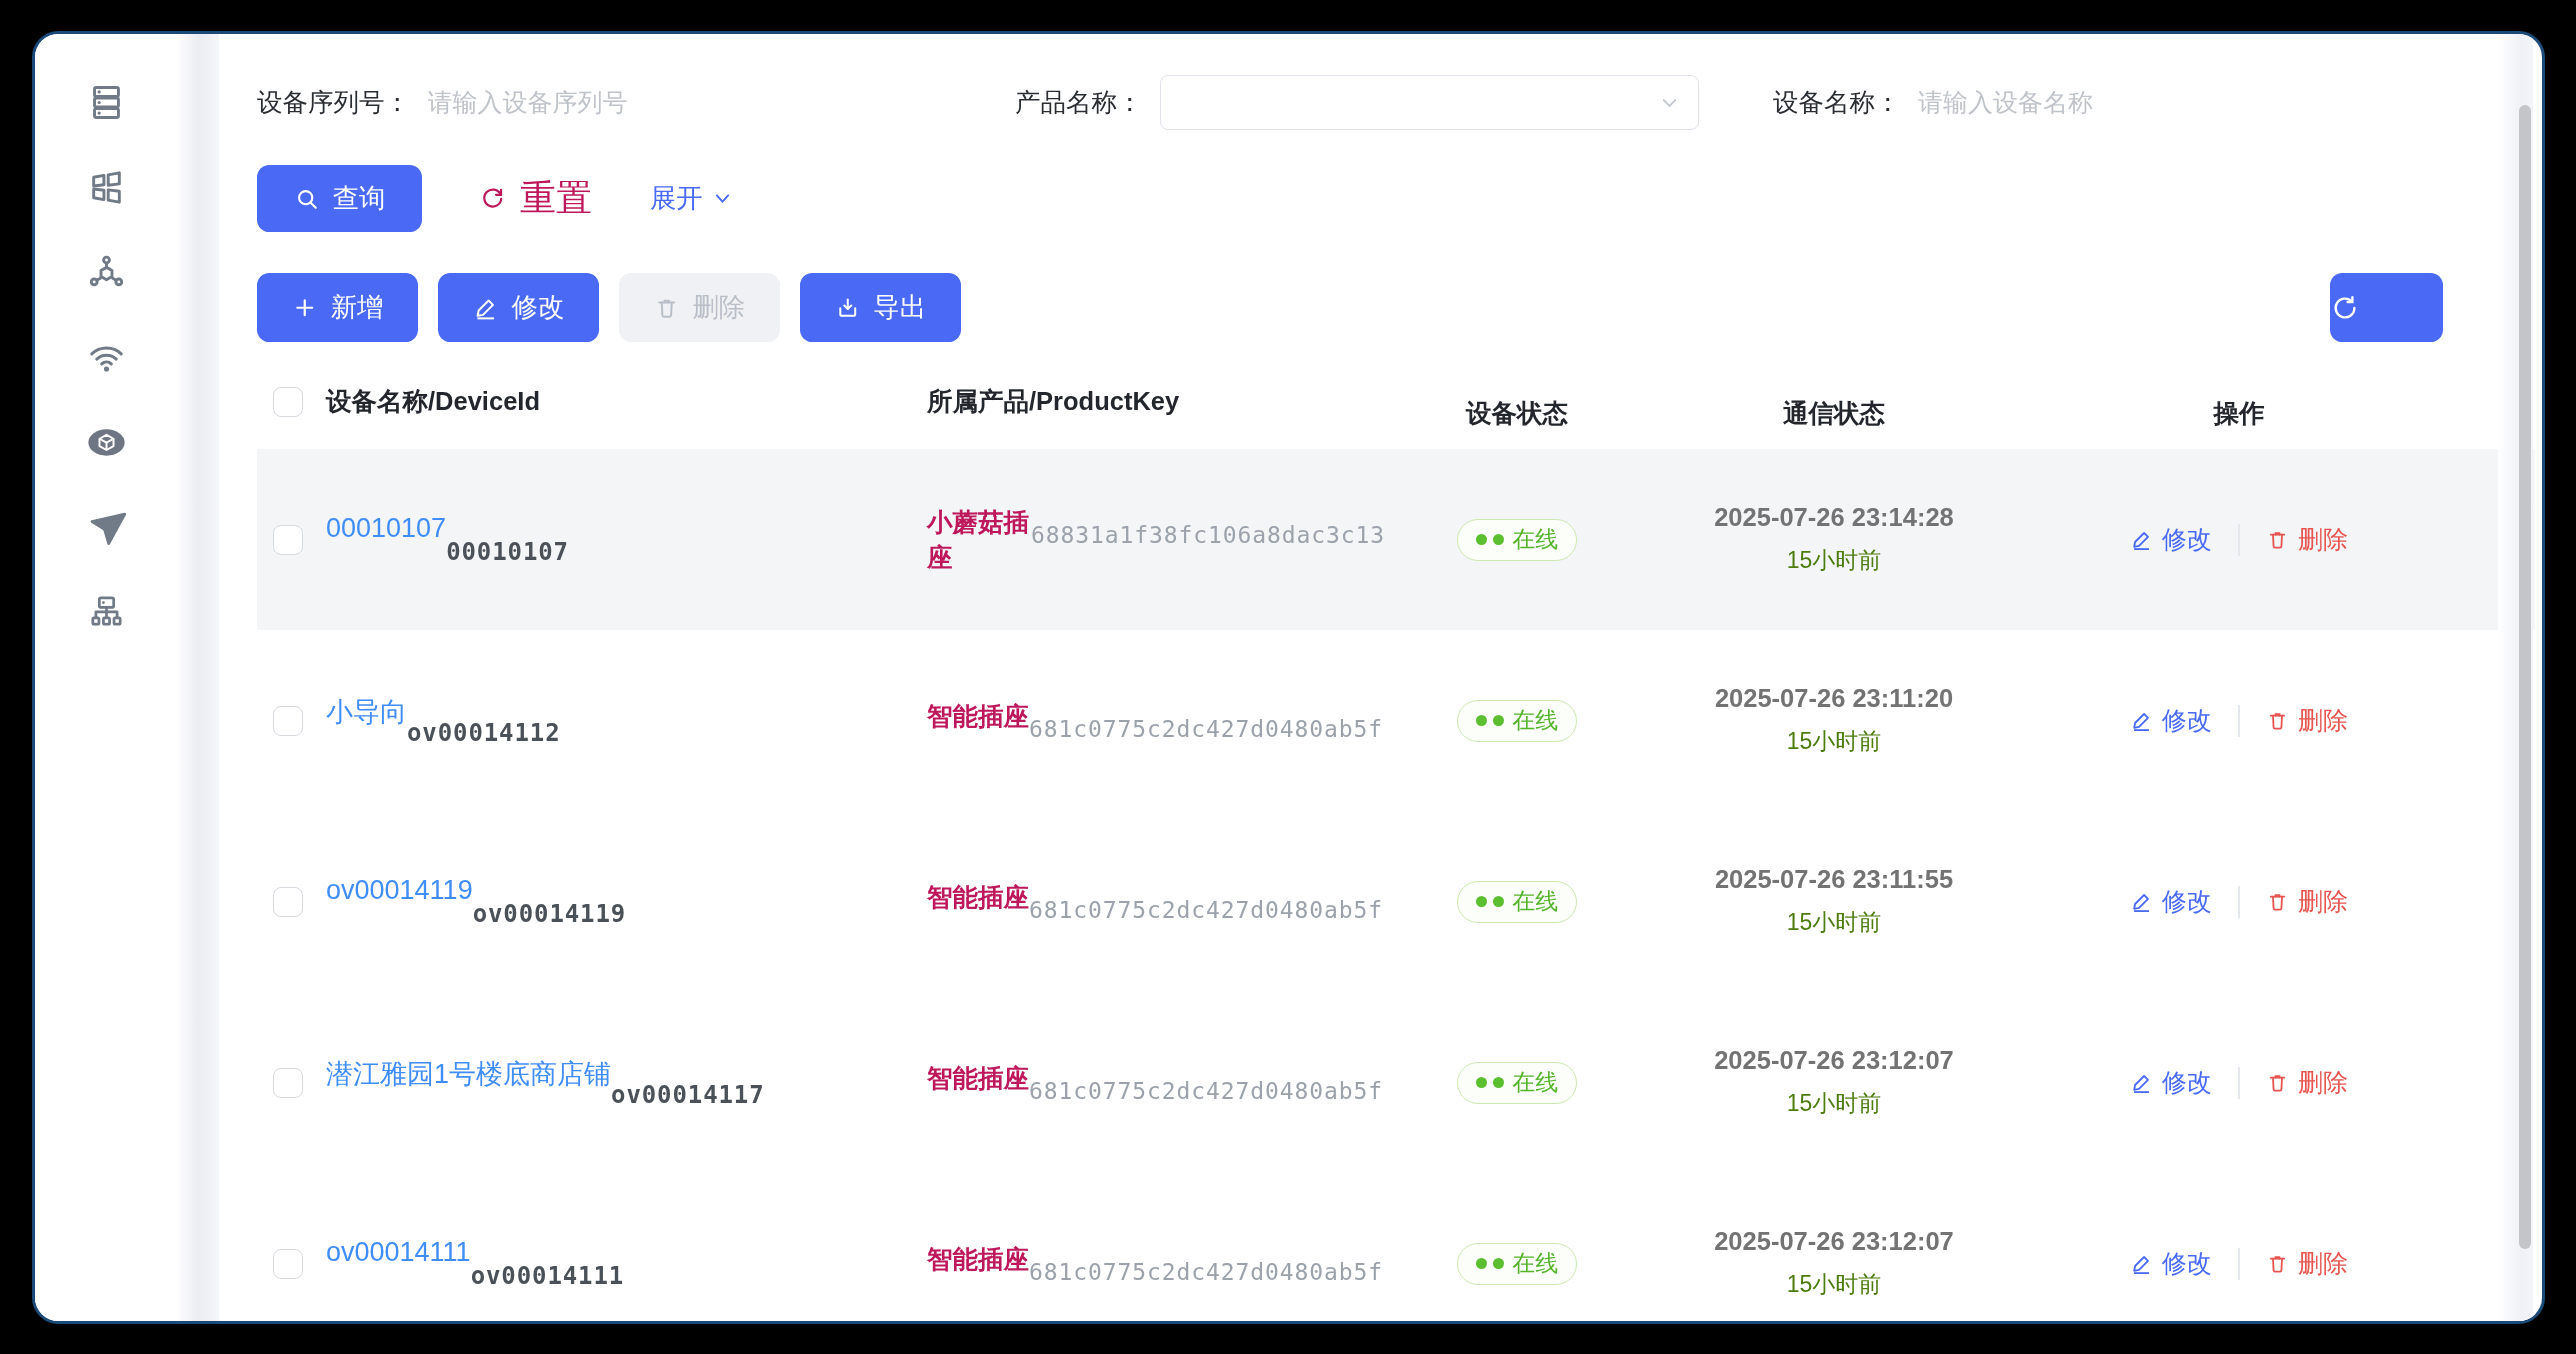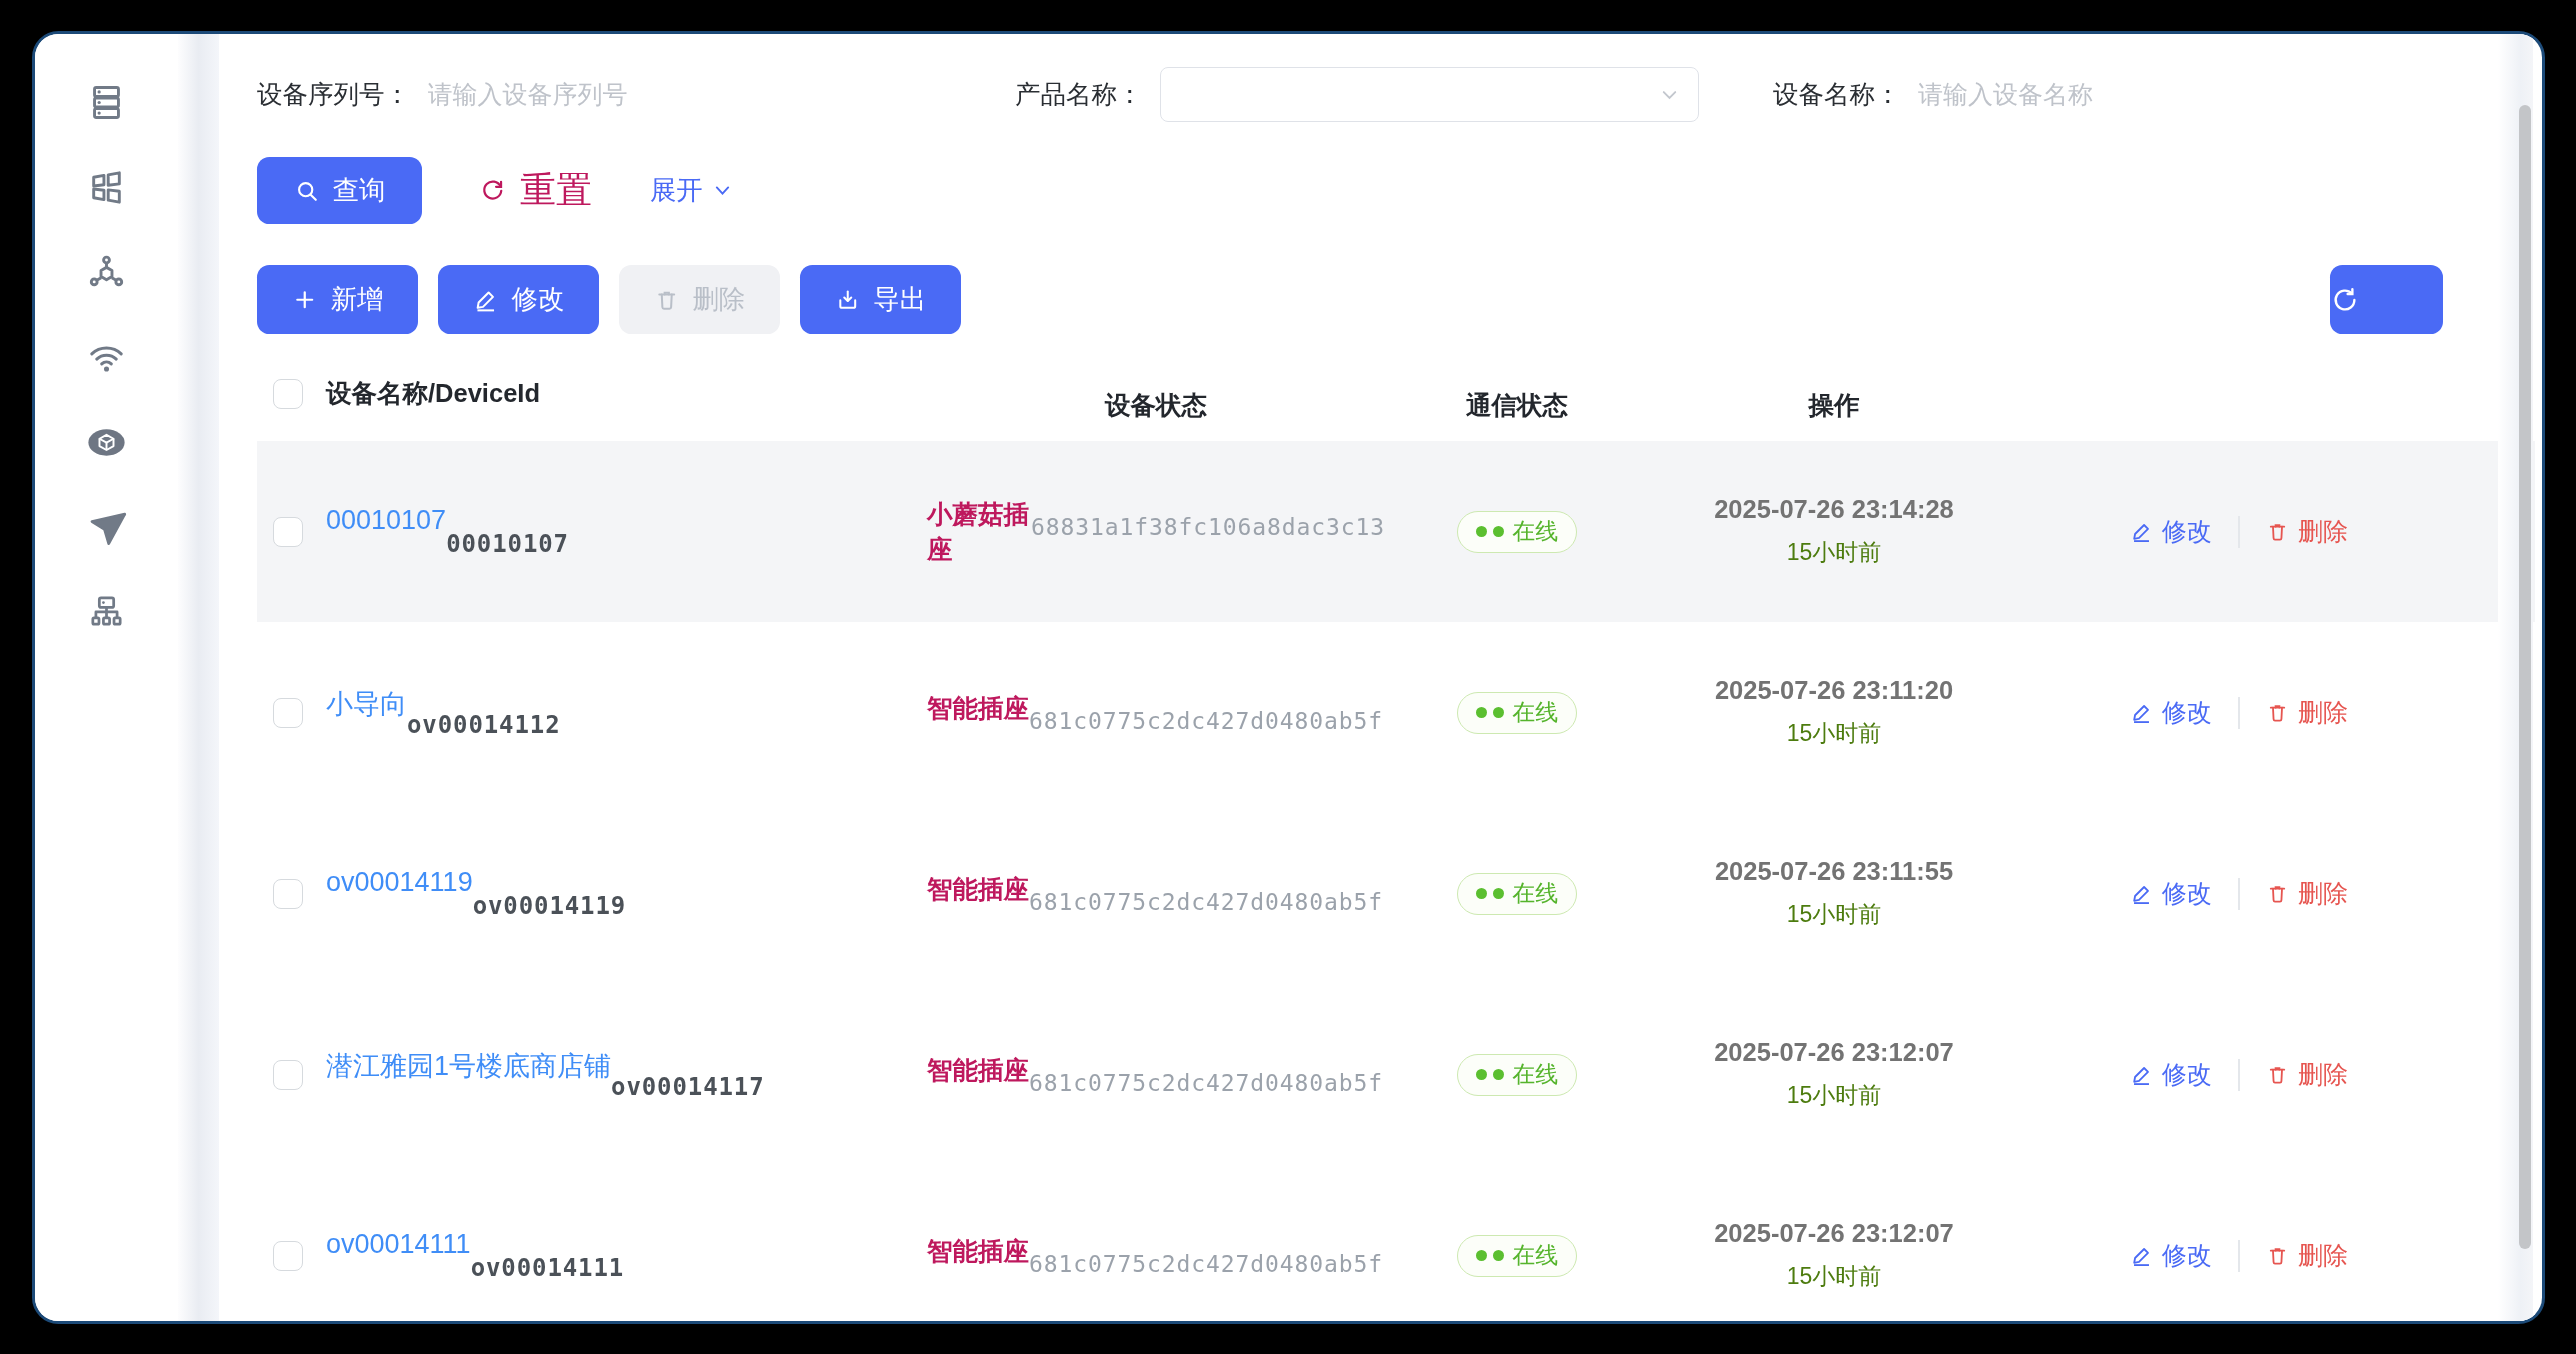--- a/index.html
+++ b/index.html
@@ -18,21 +18,21 @@
   .side-strip { position:absolute; left:143px; top:0; bottom:0; width:41px;
                 background:linear-gradient(90deg,#fdfdfe 0%,#e9ecf2 50%,#f4f6fa 100%); z-index:2; }
 
   
   .right-strip { position:absolute; right:8.8px; top:0; bottom:0; width:35px;
                  background:linear-gradient(90deg,#ffffff 0%,#eef1f6 65%,#f4f5f8 100%); z-index:4; }
   .scroll-thumb { position:absolute; right:10.6px; top:71px; width:12.3px; height:1144px;
                   border-radius:7px; background:#c3c5c8; z-index:5; }
 
   
-  .content { position:absolute; left:183px; top:0; bottom:0; width:2317px;
+  .content { position:absolute; left:183px; top:8px; bottom:0; width:2317px;
              padding:33px 0 0 39px; z-index:1; background:#fff; }
 
   .filter-row { display:flex; align-items:center; height:55px; margin-bottom:35px; }
   .fgroup { display:flex; align-items:center; }
   .fg1 { width:758px; } .fg2 { width:758px; } .fg3 { flex:1; }
   .f-label { font-size:25.5px; color:#2a2e33; font-weight:500; white-space:nowrap; }
   .f-input { border:none; outline:none; background:transparent; font-size:25px; color:#333;
              margin-left:17.6px; width:370px; }
   .f-input::placeholder { color:#bfc3ca; }
   .f-select { width:539px; height:55px; border:1.8px solid #dfe2e8; border-radius:8px; margin-left:17.6px;
@@ -241,20 +241,21 @@
           </svg>
       </button>
     </div>
 
     <div class="dev-table">
       <div class="thead">
         <div>
             <div class="cb"></div>
           </div>
         <div>设备名称/DeviceId</div>
+        <div>所属产品/ProductKey</div>
         <div class="th-center">设备状态</div>
         <div class="th-center">通信状态</div>
         <div class="th-center">操作</div>
       </div>
       <div id="tbody">
   <div class="trow highlight">
     <div>
               <div class="cb"></div>
             </div>
     <div class="cell-col">

